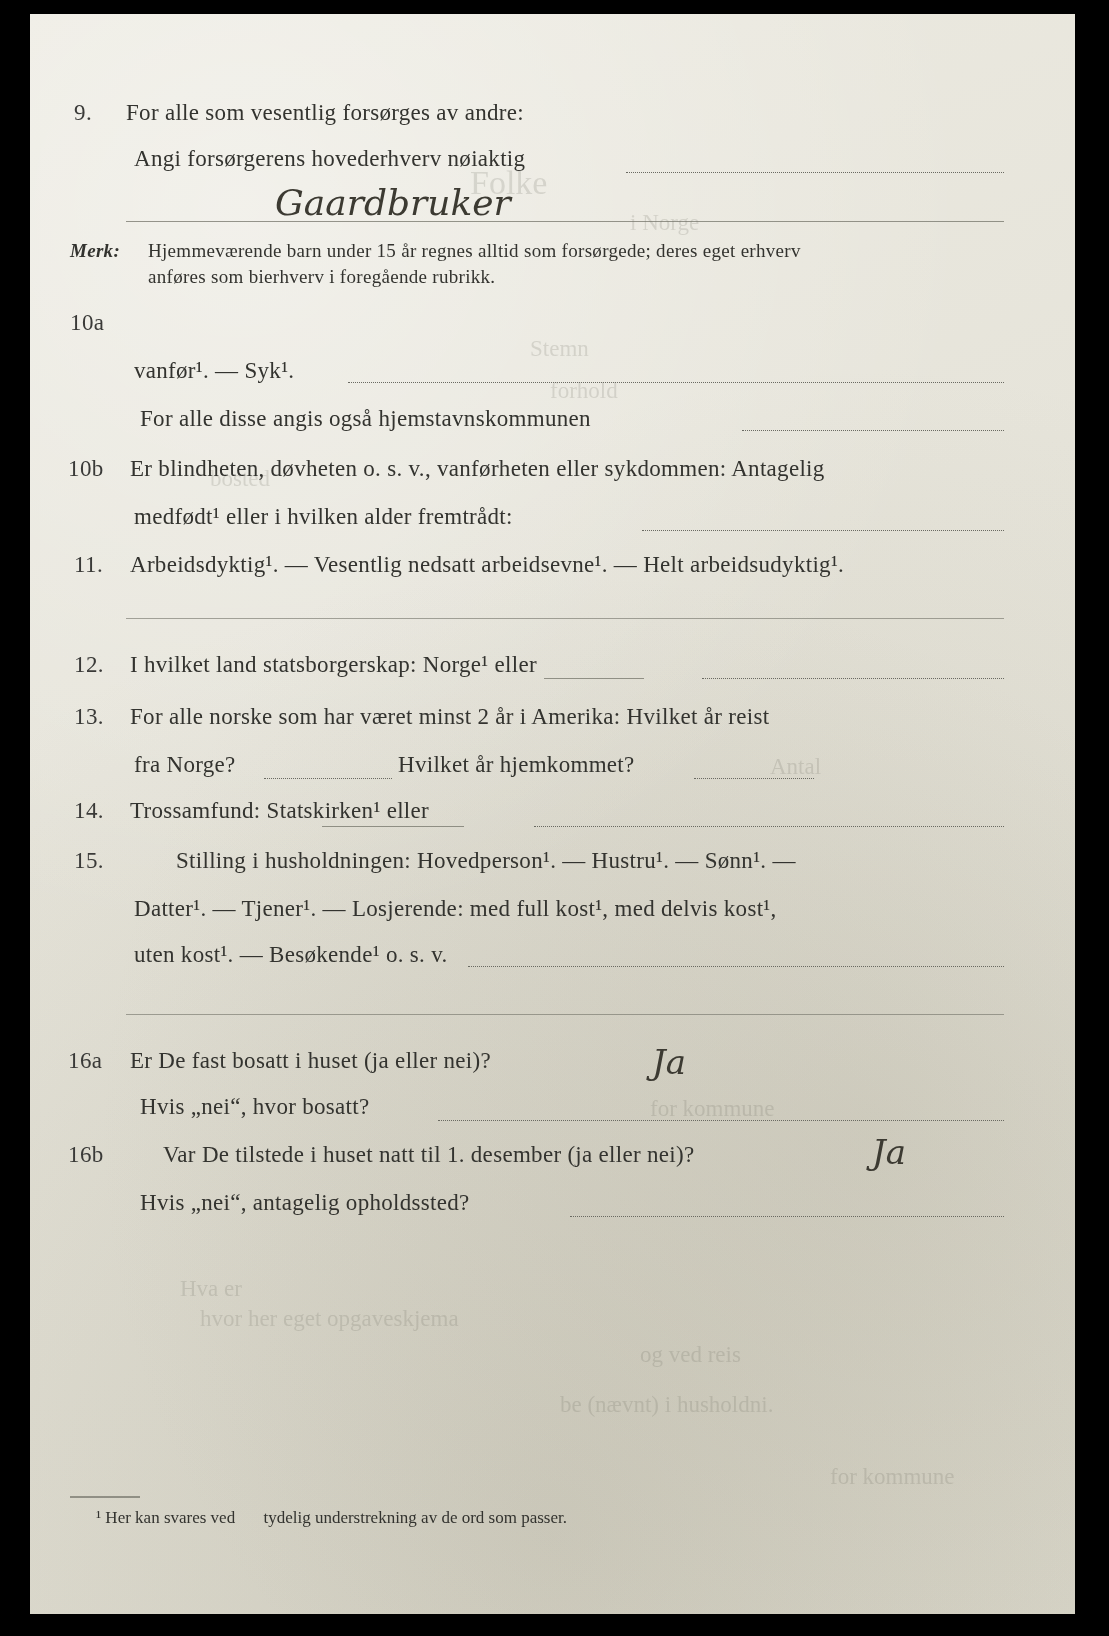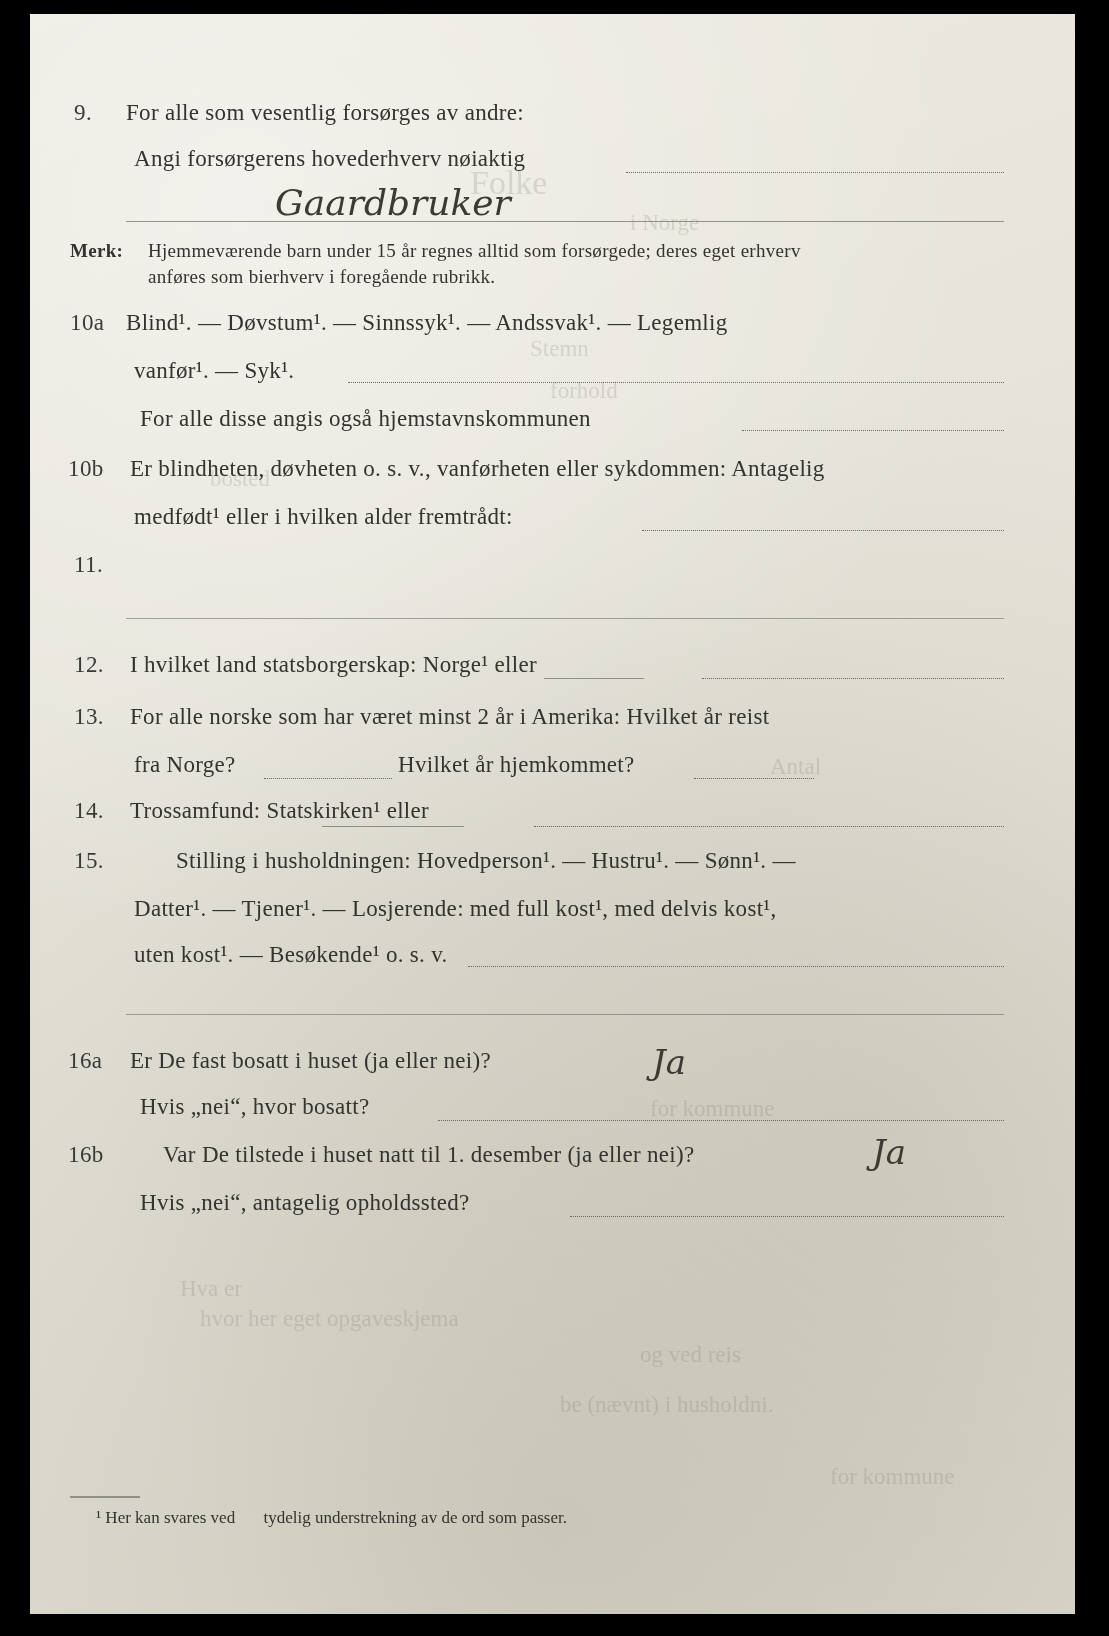--- a/index.html
+++ b/index.html
@@ -80,21 +80,21 @@
     font-style: italic;
     color: #3c3a32;
     white-space: nowrap;
   }
   .footnote {
     position: absolute;
     font-size: 17px;
     color: #33332f;
   }
   .footnote b { font-weight: normal; margin-left: 24px; }
-  .bold { font-weight: bold; }
+  .bold { font-weight: bold; font-style: italic; }
   .ghost {
     position: absolute;
     color: rgba(90,88,78,0.17);
     font-size: 23px;
     white-space: nowrap;
     pointer-events: none;
   }
   .ghost.big { font-size: 30px; }
   .shortrule {
     position: absolute;
@@ -129,32 +129,32 @@
     <div class="txt" style="left:96px; top:86px;">For alle som vesentlig forsørges av andre:</div>
     <div class="dots" style="left:596px; top:158px; width:378px;"></div>
     <div class="hand" style="left:245px; top:168px; font-size:36px;">Gaardbruker</div>
     <div class="solidline" style="left:96px; top:207px; width:878px;"></div>
 
     <div class="txt small bold" style="left:40px; top:226px;">Merk:</div>
     <div class="txt small" style="left:118px; top:226px;">Hjemmeværende barn under 15 år regnes alltid som forsørgede; deres eget erhverv</div>
     <div class="txt small" style="left:118px; top:252px;">anføres som bierhverv i foregående rubrikk.</div>
 
     <div class="num" style="left:40px; top:296px;">10a</div>
-    <div class="txt" style="left:96px; top:296px;">Blind¹.  —  Døvstum¹.  —  Sinnssyk¹.  —  Andssvak¹.  —  Legemlig</div>
     <div class="txt" style="left:104px; top:344px;">vanfør¹.  —  Syk¹.</div>
     <div class="dots" style="left:318px; top:368px; width:656px;"></div>
     <div class="txt" style="left:110px; top:392px;">For alle disse angis også hjemstavnskommunen</div>
     <div class="dots" style="left:712px; top:416px; width:262px;"></div>
 
     <div class="num" style="left:38px; top:442px;">10b</div>
     <div class="txt" style="left:100px; top:442px;">Er blindheten, døvheten o. s. v., vanførheten eller sykdommen: Antagelig</div>
     <div class="txt" style="left:104px; top:490px;">medfødt¹ eller i hvilken alder fremtrådt:</div>
     <div class="dots" style="left:612px; top:516px; width:362px;"></div>
 
     <div class="num" style="left:44px; top:538px;">11.</div>
+    <div class="txt" style="left:100px; top:538px;">Arbeidsdyktig¹. — Vesentlig nedsatt arbeidsevne¹. — Helt arbeidsudyktig¹.</div>
 
     <div class="hr" style="left:96px; top:604px; width:878px;"></div>
 
     <div class="num" style="left:44px; top:638px;">12.</div>
     <div class="txt" style="left:100px; top:638px;">I hvilket land statsborgerskap:  Norge¹ eller</div>
     <div class="solidline" style="left:514px; top:664px; width:100px;"></div>
     <div class="dots" style="left:672px; top:664px; width:302px;"></div>
 
     <div class="num" style="left:44px; top:690px;">13.</div>
     <div class="txt" style="left:100px; top:690px;">For alle norske som har været minst 2 år i Amerika:  Hvilket år reist</div>

